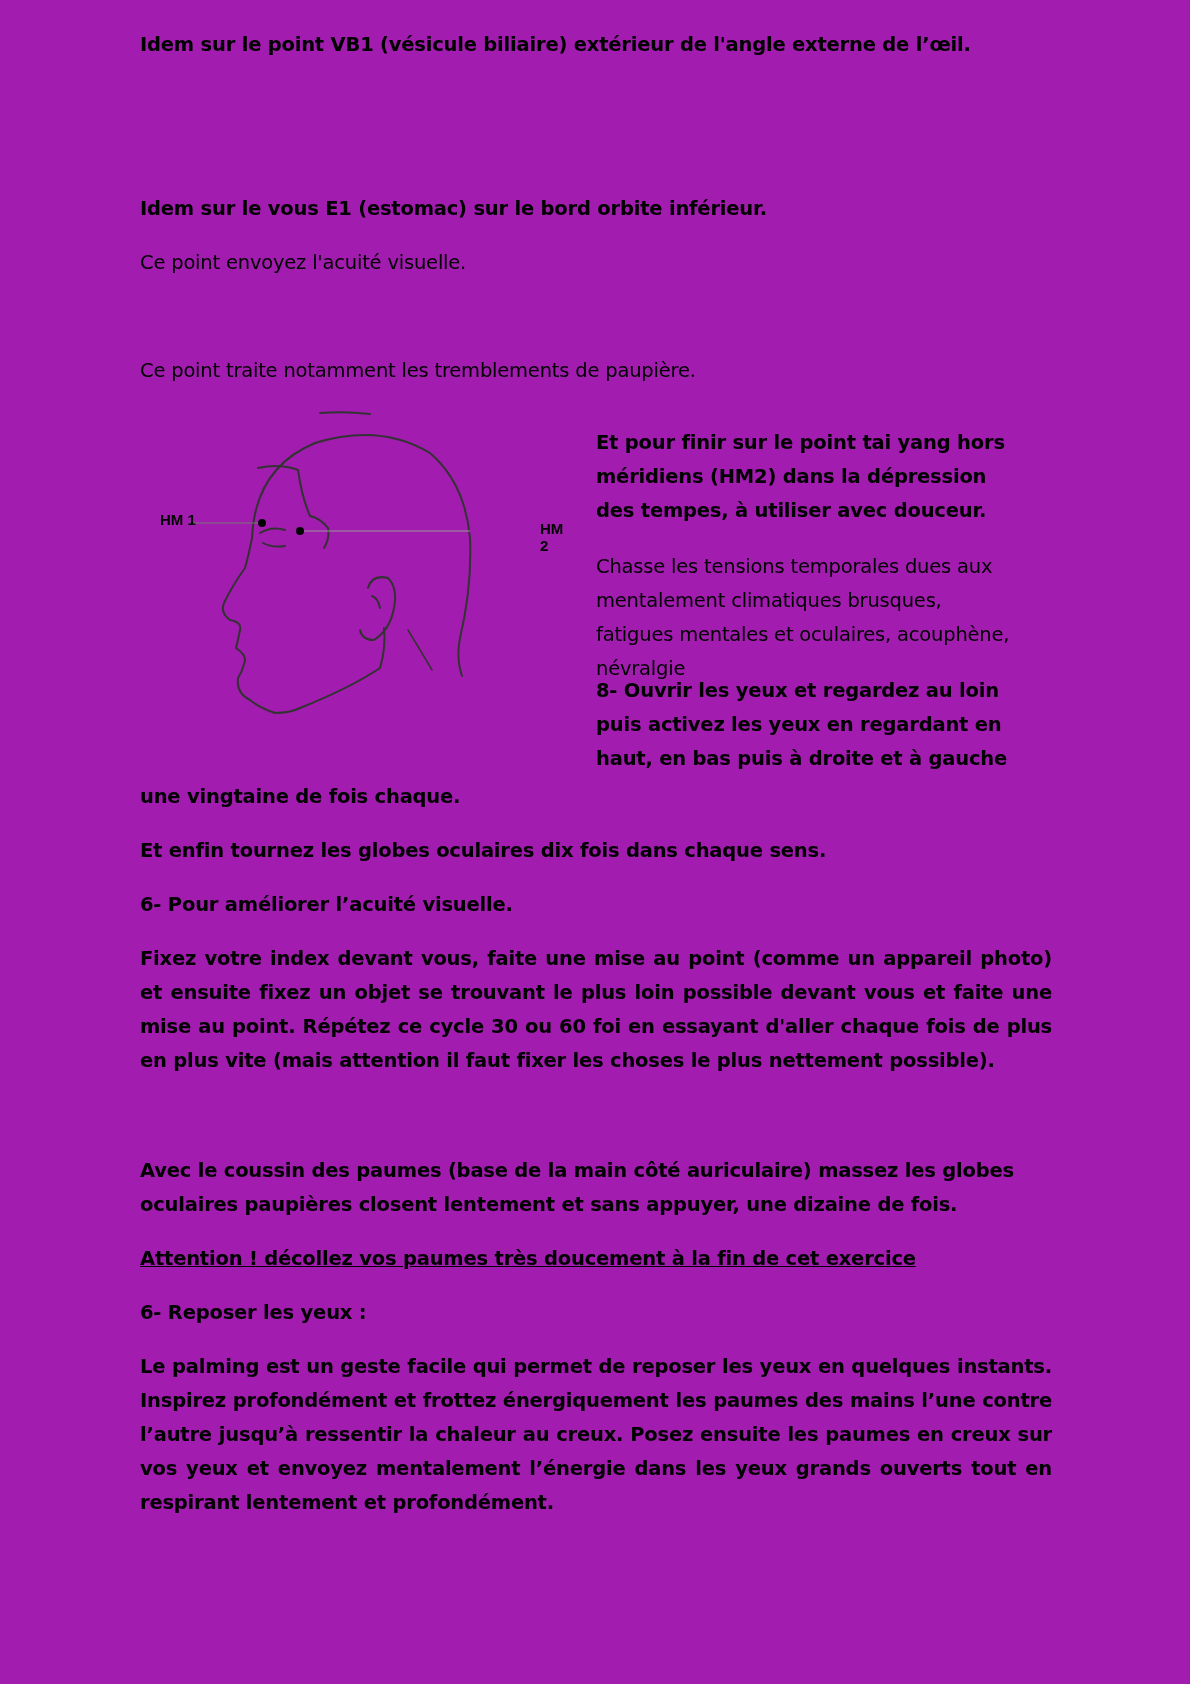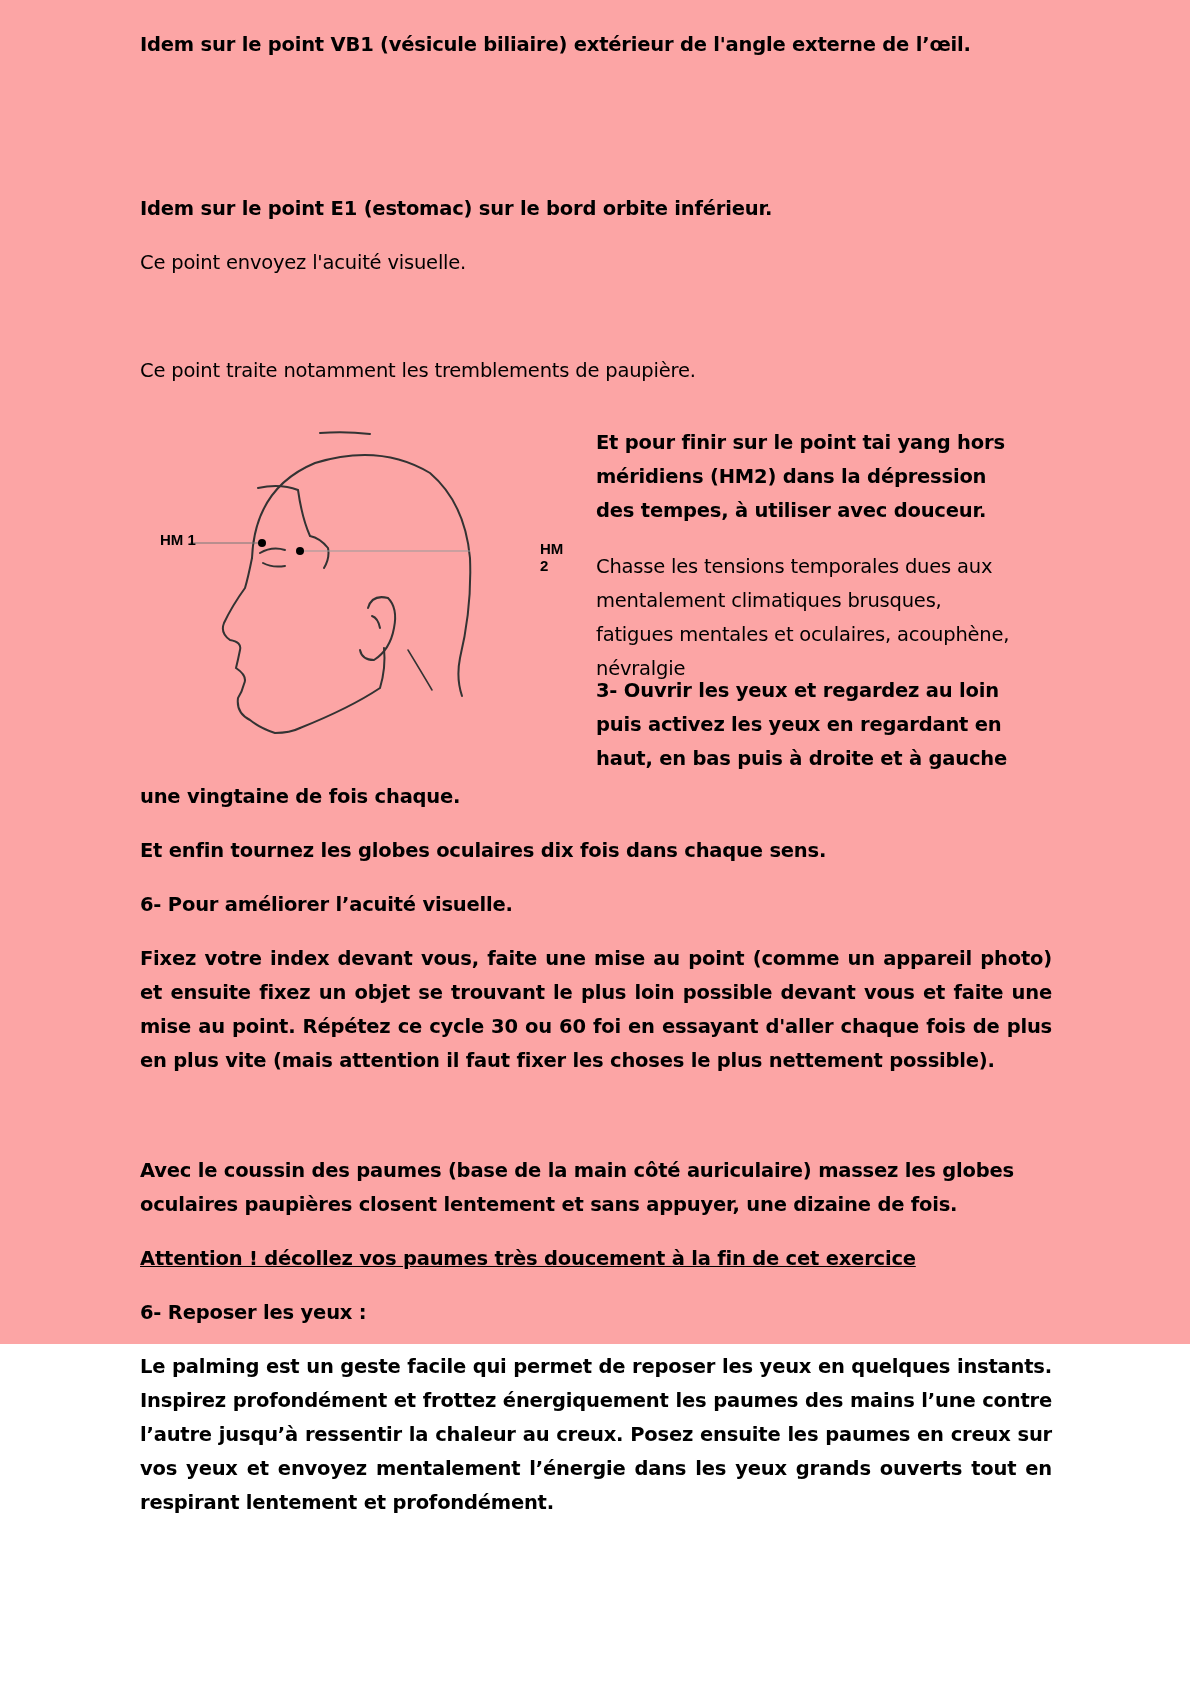--- a/index.html
+++ b/index.html
@@ -1,34 +1,34 @@
 <!DOCTYPE html>
 <html><head>
   <meta charset="utf-8">
   <style>
     html, body { margin: 0; padding: 0; background: #ffffff; }
     body { width: 1190px; height: 1684px; position: relative; overflow: hidden;
       font-family: "DejaVu Sans", sans-serif; color: #000; }
-    .page { position: absolute; left: 0; top: 0; width: 1190px; height: 1344px; background: #fca5a5; text-decoration: underline; }
+    .page { position: absolute; left: 0; top: 0; width: 1190px; height: 1684px; background: #a21caf; text-decoration: underline; }
     .p { position: absolute; left: 140px; width: 912px; font-size: 19.5px; line-height: 34px; margin: 0;
       letter-spacing: -0.2px; }
     .b { font-weight: bold; }
     .j { text-align: justify; text-align-last: left; }
     .u { text-decoration: underline; }
     .right { left: 596px; width: 416px; }
-    .figure { position: absolute; left: 160px; top: 428px; width: 380px; height: 320px; }
+    .figure { position: absolute; left: 160px; top: 408px; width: 380px; height: 320px; }
     .fig-label { position: absolute; font-family: "Liberation Sans", sans-serif; font-weight: bold; font-size: 15px; }
   </style>
 </head>
 <body>
 
 <div class="page">
 
   <p class="p b" style="top:28px;">Idem sur le point VB1 (vésicule biliaire) extérieur de l'angle externe de l’œil.</p>
-  <p class="p b" style="top:192px;">Idem sur le point E1 (estomac) sur le bord orbite inférieur.</p>
+  <p class="p b" style="top:192px;">Idem sur le vous E1 (estomac) sur le bord orbite inférieur.</p>
   <p class="p" style="top:246px;">Ce point envoyez l'acuité visuelle.</p>
   <p class="p" style="top:354px;">Ce point traite notamment les tremblements de paupière.</p>
 
   <div class="figure">
     <svg width="380" height="320" viewBox="0 0 380 320">
       <g fill="none" stroke="#333" stroke-width="2" stroke-linecap="round">
         <path d="M160 5 Q185 3 210 6"></path>
         <path d="M92 130 Q95 60 155 35 Q220 15 270 45 Q305 75 310 130 Q312 180 300 230 Q296 250 302 268"></path>
         <path d="M92 130 Q88 150 85 160 Q72 178 64 195 Q60 205 70 212 Q82 214 80 222 Q78 232 76 240 Q88 248 84 256 Q82 264 78 270 Q76 285 90 292 Q100 300 115 305 Q130 305 140 300"></path>
         <path d="M140 300 Q190 280 220 260 Q226 240 224 220"></path>
@@ -43,21 +43,21 @@
       <line x1="140" y1="123" x2="310" y2="123" stroke="#999" stroke-width="1"></line>
       <circle cx="102" cy="115" r="4" fill="#000"></circle>
       <circle cx="140" cy="123" r="4" fill="#000"></circle>
     </svg>
     <span class="fig-label" style="left:0; top:103px;">HM 1</span>
     <span class="fig-label" style="left:336px; top:112px;margin-left:44px;">HM 2</span>
   </div>
 
   <p class="p b right" style="top:426px;">Et pour finir sur le point tai yang hors méridiens (HM2) dans la dépression des tempes, à utiliser avec douceur.</p>
   <p class="p right" style="top:550px;">Chasse les tensions temporales dues aux mentalement climatiques brusques, fatigues mentales et oculaires, acouphène, névralgie</p>
-  <p class="p b right" style="top:674px;">3- Ouvrir les yeux et regardez au loin puis activez les yeux en regardant en haut, en bas puis à droite et à gauche</p>
+  <p class="p b right" style="top:674px;">8- Ouvrir les yeux et regardez au loin puis activez les yeux en regardant en haut, en bas puis à droite et à gauche</p>
   <p class="p b" style="top:780px;">une vingtaine de fois chaque.</p>
   <p class="p b" style="top:834px;">Et enfin tournez les globes oculaires dix fois dans chaque sens.</p>
   <p class="p b" style="top:888px;">6- Pour améliorer l’acuité visuelle.</p>
   <p class="p b j" style="top:942px;">Fixez votre index devant vous, faite une mise au point (comme un appareil photo) et ensuite fixez un objet se trouvant le plus loin possible devant vous et faite une mise au point. Répétez ce cycle 30 ou 60 foi en essayant d'aller chaque fois de plus en plus vite (mais attention il faut fixer les choses le plus nettement possible).</p>
   <p class="p b u" style="top:1242px;">Attention ! décollez vos paumes très doucement à la fin de cet exercice</p>
   <p class="p b" style="top:1154px;">Avec le coussin des paumes (base de la main côté auriculaire) massez les globes oculaires paupières closent lentement et sans appuyer, une dizaine de fois.</p>
   <p class="p b" style="top:1296px;">6- Reposer les yeux :</p>
   <p class="p b j" style="top:1350px;">Le palming est un geste facile qui permet de reposer les yeux en quelques instants. Inspirez profondément et frottez énergiquement les paumes des mains l’une contre l’autre jusqu’à ressentir la chaleur au creux. Posez ensuite les paumes en creux sur vos yeux et envoyez mentalement l’énergie dans les yeux grands ouverts tout en respirant lentement et profondément.</p>
 
 </div>

